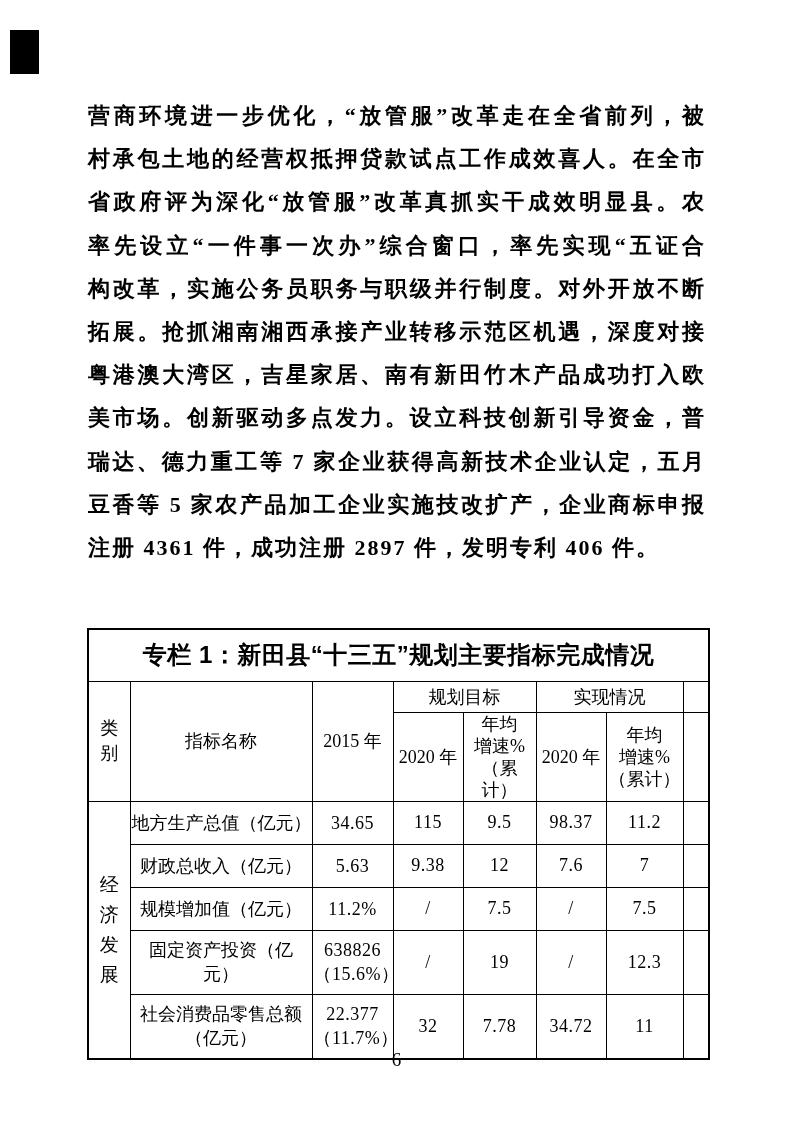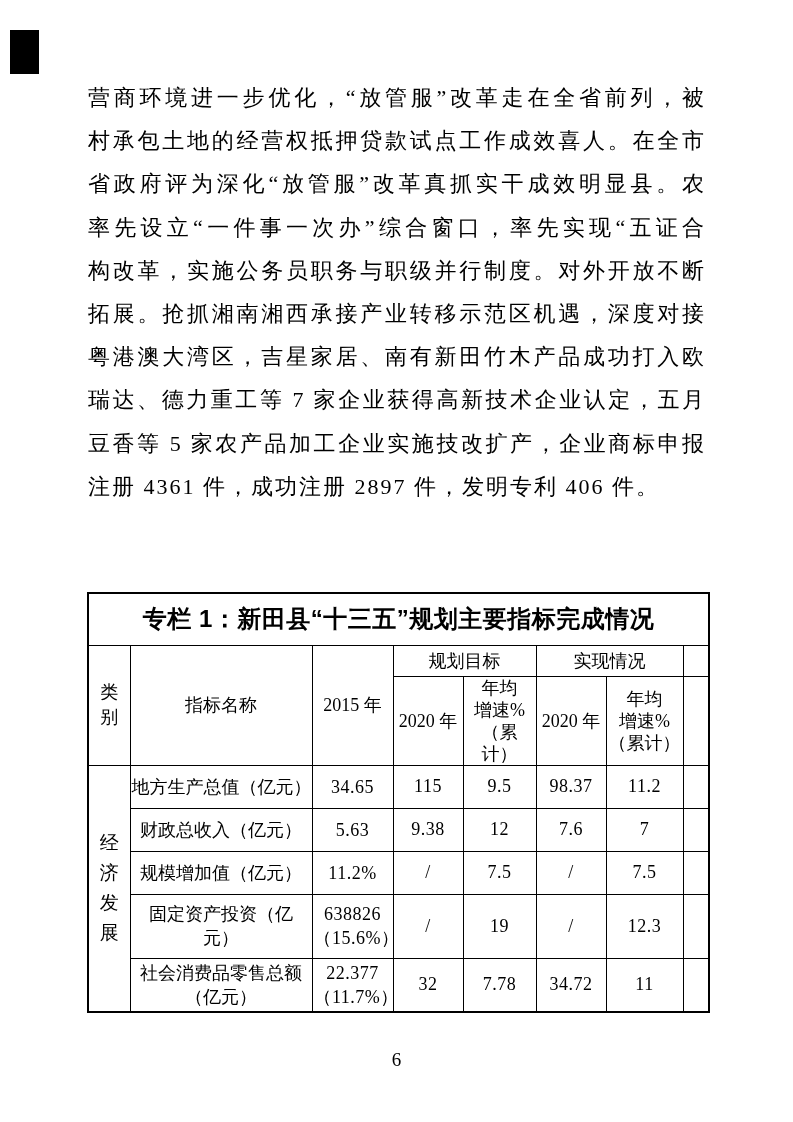--- a/index.html
+++ b/index.html
@@ -13,40 +13,41 @@
     overflow: hidden;
   }
   .black-mark {
     position: absolute;
     left: 10px; top: 30px;
     width: 29px; height: 44px;
     background: #000;
   }
   .paragraph {
     position: absolute;
-    left: 88px; top: 76px;
+    left: 88px; top: 94px;
     width: 618px;
     font-size: 22px;
     color: #000;
+    font-weight: bold;
   }
   .paragraph .line {
     height: 43.2px;
     line-height: 43.2px;
     letter-spacing: 2px;
     text-align: justify;
     text-align-last: justify;
     white-space: nowrap;
   }
   .paragraph .line.last {
     text-align-last: left;
     white-space: normal;
   }
   table.box {
     position: absolute;
-    left: 87px; top: 592px;
+    left: 87px; top: 628px;
     width: 621px;
     border-collapse: collapse;
     table-layout: fixed;
     border: 2px solid #000;
     font-family: "Liberation Serif", "DejaVu Serif", serif;
   }
   table.box td {
     border: 1px solid #000;
     text-align: center;
     vertical-align: middle;
@@ -87,20 +88,21 @@
   <div class="black-mark"></div>
 
   <div class="paragraph" id="paragraph">
       <div class="line">营商环境进一步优化，“放管服”改革走在全省前列，被</div>
       <div class="line">村承包土地的经营权抵押贷款试点工作成效喜人。在全市</div>
       <div class="line">省政府评为深化“放管服”改革真抓实干成效明显县。农</div>
       <div class="line">率先设立“一件事一次办”综合窗口，率先实现“五证合</div>
       <div class="line">构改革，实施公务员职务与职级并行制度。对外开放不断</div>
       <div class="line">拓展。抢抓湘南湘西承接产业转移示范区机遇，深度对接</div>
       <div class="line">粤港澳大湾区，吉星家居、南有新田竹木产品成功打入欧</div>
+      <div class="line">美市场。创新驱动多点发力。设立科技创新引导资金，普</div>
       <div class="line">瑞达、德力重工等 7 家企业获得高新技术企业认定，五月</div>
       <div class="line">豆香等 5 家农产品加工企业实施技改扩产，企业商标申报</div>
       <div class="line last">注册 4361 件，成功注册 2897 件，发明专利 406 件。</div>
     </div>
 
   <table class="box">
     <colgroup>
       <col style="width:42px">
         <col style="width:182px">
         <col style="width:81px">
@@ -175,21 +177,21 @@
           <td class="ind prex">固定资产投资（亿
 元）</td>
           <td class="num prex">638826
 （15.6%）</td>
           <td class="num">/</td>
           <td class="num">19</td>
           <td class="num">/</td>
           <td class="num">12.3</td>
           <td></td>
         </tr>
-        <tr style="height: 54px;">
+        <tr style="height: 65px;">
           <td class="ind prex">社会消费品零售总额
 （亿元）</td>
           <td class="num prex">22.377
 （11.7%）</td>
           <td class="num">32</td>
           <td class="num">7.78</td>
           <td class="num">34.72</td>
           <td class="num">11</td>
           <td></td>
         </tr>

